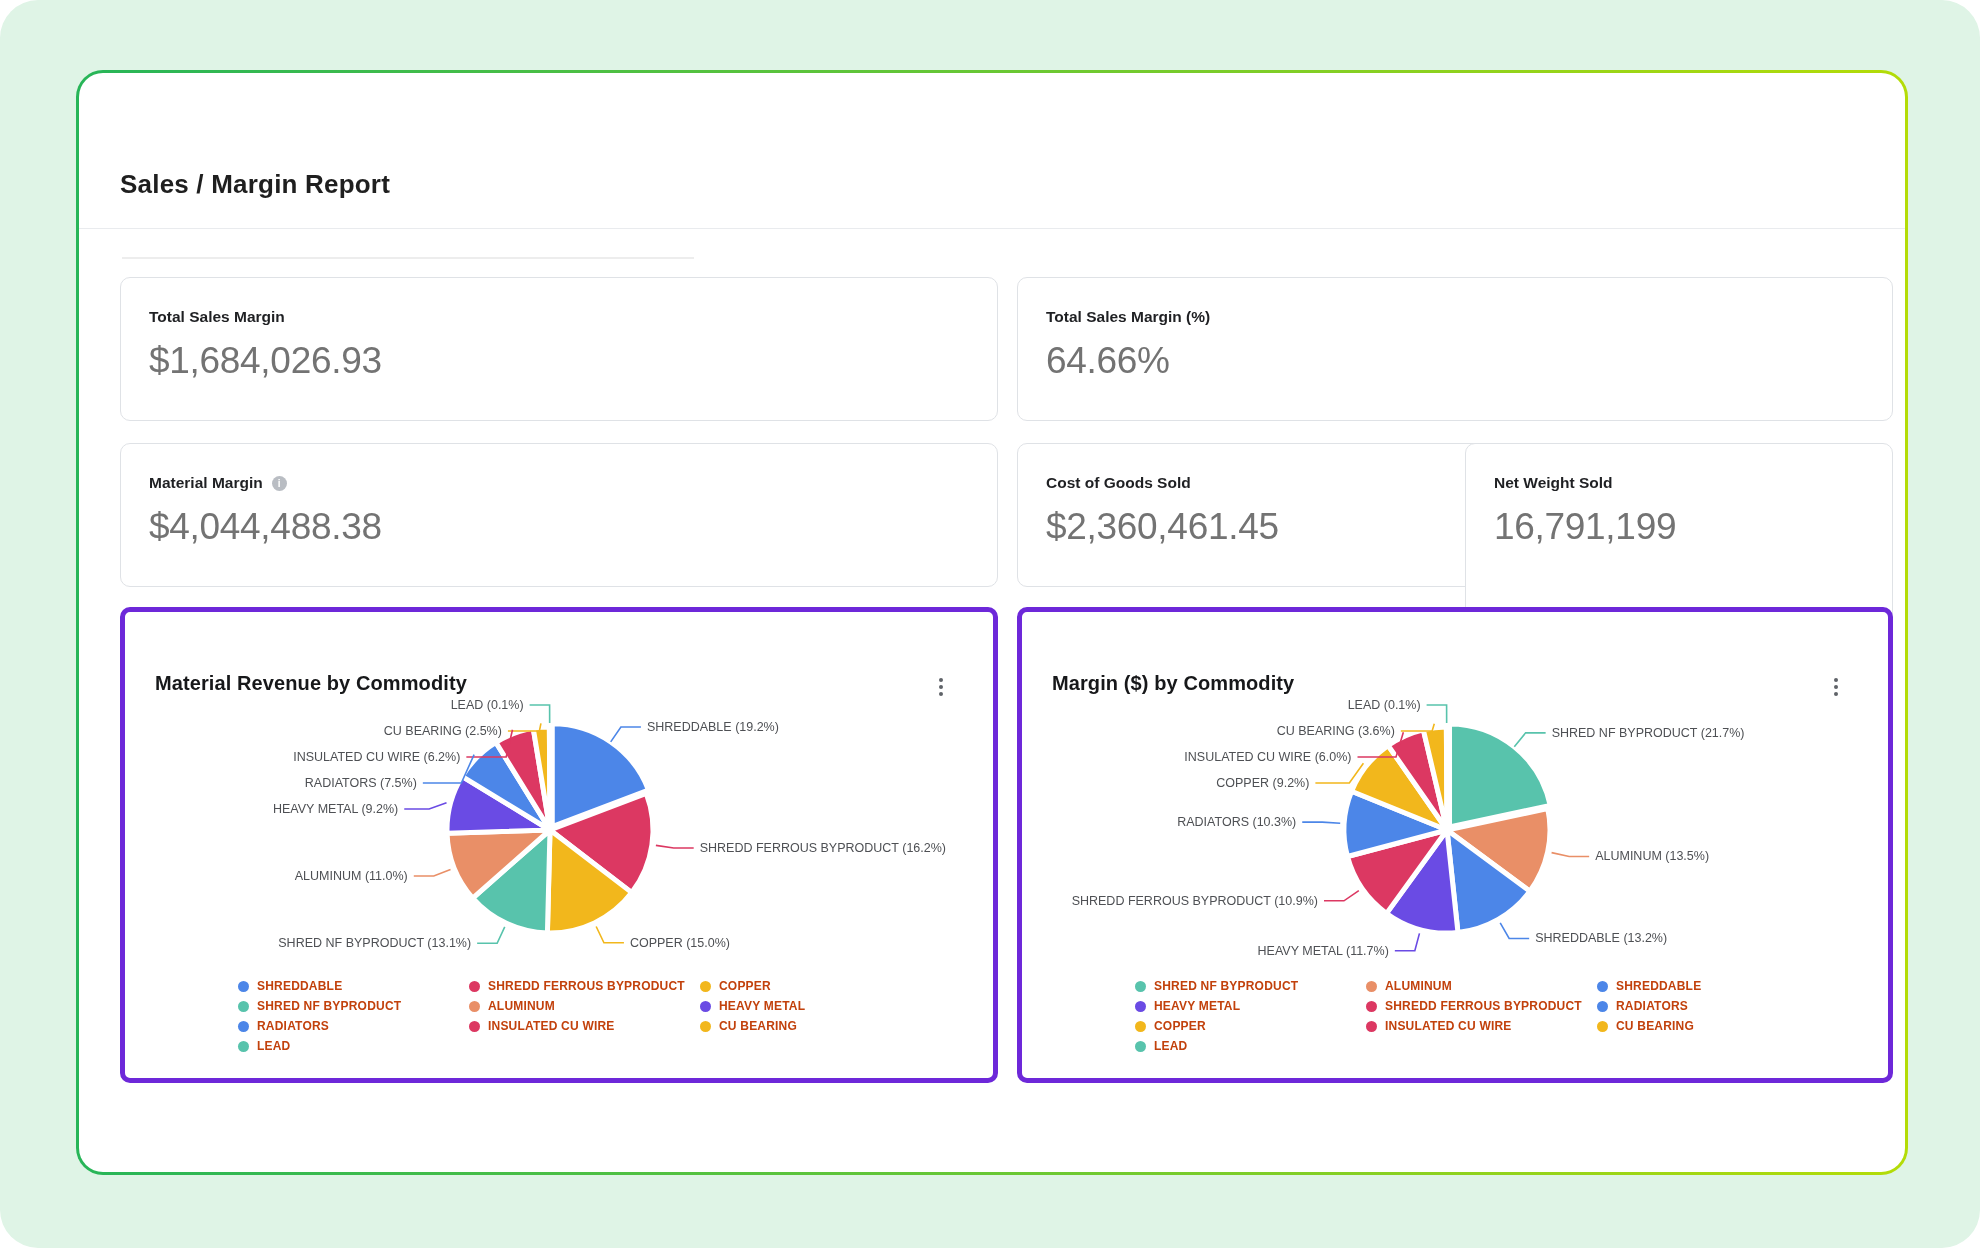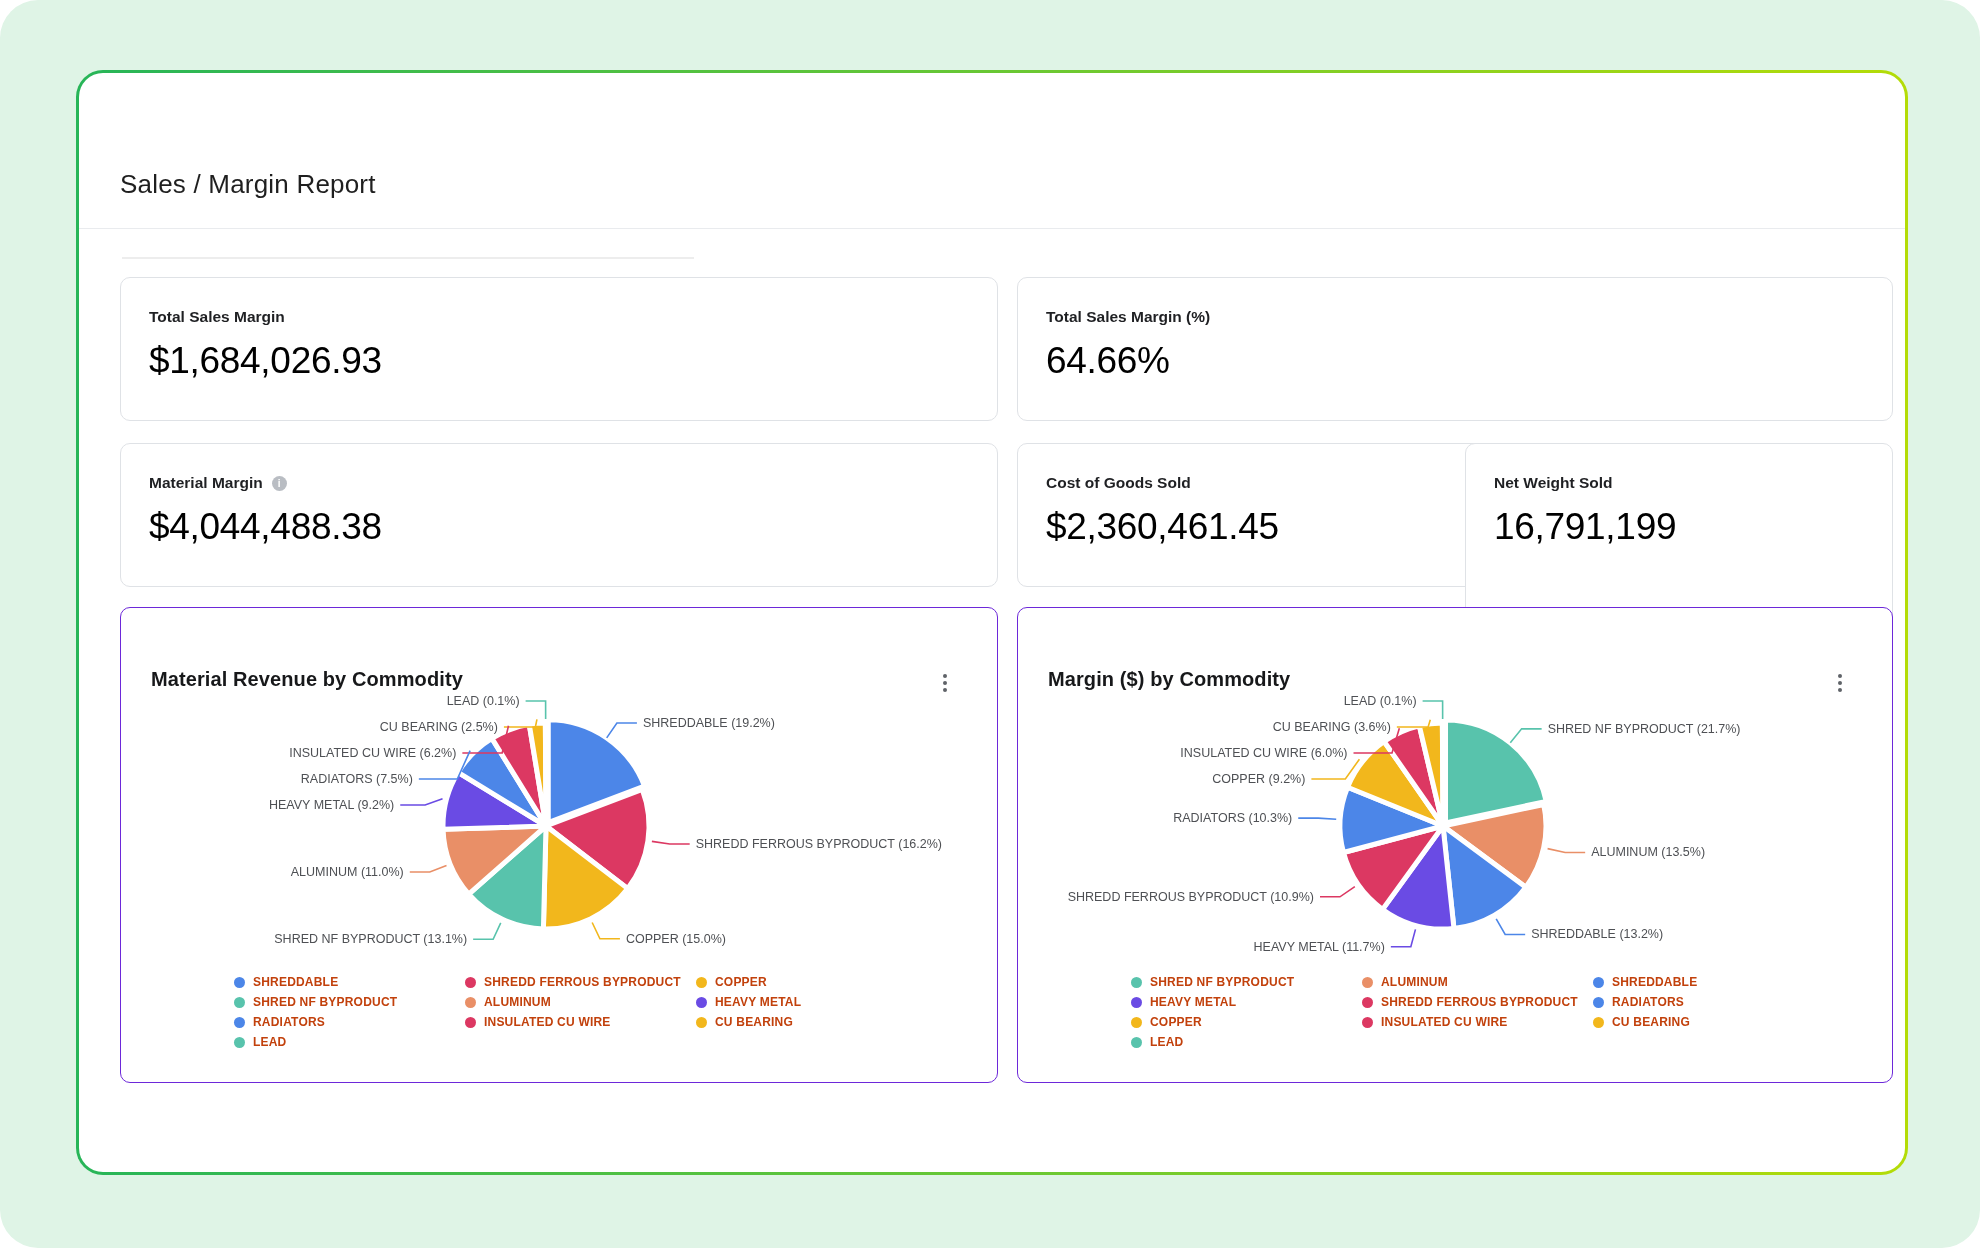--- a/index.html
+++ b/index.html
@@ -1,34 +1,34 @@
 <!DOCTYPE html>
 <html><head>
 <meta charset="utf-8">
 <style>
   html,body{margin:0;padding:0;background:#ffffff;}
   body{width:1980px;height:1248px;overflow:hidden;font-family:"Liberation Sans",sans-serif;}
   .viewport{position:relative;width:1980px;height:1248px;background:#DFF4E6;border-radius:38px;overflow:hidden;}
   .main-frame{position:absolute;left:76px;top:70px;width:1832px;height:1105px;border-radius:27px;
     background:linear-gradient(90deg,#27B558 0%,#6FC930 55%,#B4DC07 100%);padding:3px;box-sizing:border-box;}
   .main-card{position:relative;width:100%;height:100%;background:#ffffff;border-radius:24px;overflow:hidden;}
-  .page-title{position:absolute;left:41px;top:96px;margin:0;font-size:26px;font-weight:400;color:#1f1f1f;letter-spacing:.2px;}
+  .page-title{position:absolute;left:41px;top:96px;margin:0;font-size:26px;font-weight:700;color:#1f1f1f;letter-spacing:.2px;}
   .title-divider{position:absolute;left:0;right:0;top:155px;border-top:1px solid #e9ebee;}
   .sub-divider{position:absolute;left:43px;top:184px;width:572px;border-top:2px solid #ededed;}
   .kpi-card{position:absolute;background:#fff;border:1px solid #dfe2e6;border-radius:10px;box-sizing:border-box;padding:30px 28px 0 28px;}
   .kpi-a{left:41px;top:204px;width:878px;height:144px;}
   .kpi-b{left:938px;top:204px;width:876px;height:144px;}
   .kpi-c{left:41px;top:370px;width:878px;height:144px;}
   .kpi-d{left:938px;top:370px;width:510px;height:144px;}
   .kpi-e{left:1386px;top:370px;width:428px;height:184px;}
   .kpi-label{font-size:15.5px;font-weight:700;color:#1f2023;display:flex;align-items:center;}
-  .kpi-value{margin-top:14px;font-size:37px;font-weight:400;color:#000000;letter-spacing:-.3px;}
+  .kpi-value{margin-top:14px;font-size:37px;font-weight:400;color:#737373;letter-spacing:-.3px;}
   .info-icon{display:inline-flex;align-items:center;justify-content:center;width:15px;height:15px;margin-left:9px;
     border-radius:50%;background:#b9bdc3;color:#fff;font-size:10px;font-weight:700;font-style:normal;cursor:pointer;}
-  .chart-card{position:absolute;background:#fff;border:1px solid #6d28d9;border-radius:10px;box-sizing:border-box;}
+  .chart-card{position:absolute;background:#fff;border:5px solid #6d28d9;border-radius:10px;box-sizing:border-box;}
   .chart-l{left:41px;top:534px;width:878px;height:476px;}
   .chart-r{left:938px;top:534px;width:876px;height:476px;}
   .chart-title{position:absolute;left:30px;top:60px;font-size:20px;font-weight:700;color:#17181a;letter-spacing:.1px;}
   .kebab{position:absolute;right:46px;top:62px;display:flex;flex-direction:column;align-items:center;gap:3px;cursor:pointer;padding:4px;}
   .kebab i{width:4px;height:4px;border-radius:50%;background:#5f6368;}
   .pie-svg{position:absolute;left:0;top:0;}
   .legend{position:absolute;left:113px;top:364px;display:flex;}
   .legend-col{width:231px;}
   .legend-item{display:flex;align-items:center;height:20px;}
   .legend-swatch{width:11px;height:11px;border-radius:50%;margin-right:8px;flex:0 0 auto;}

